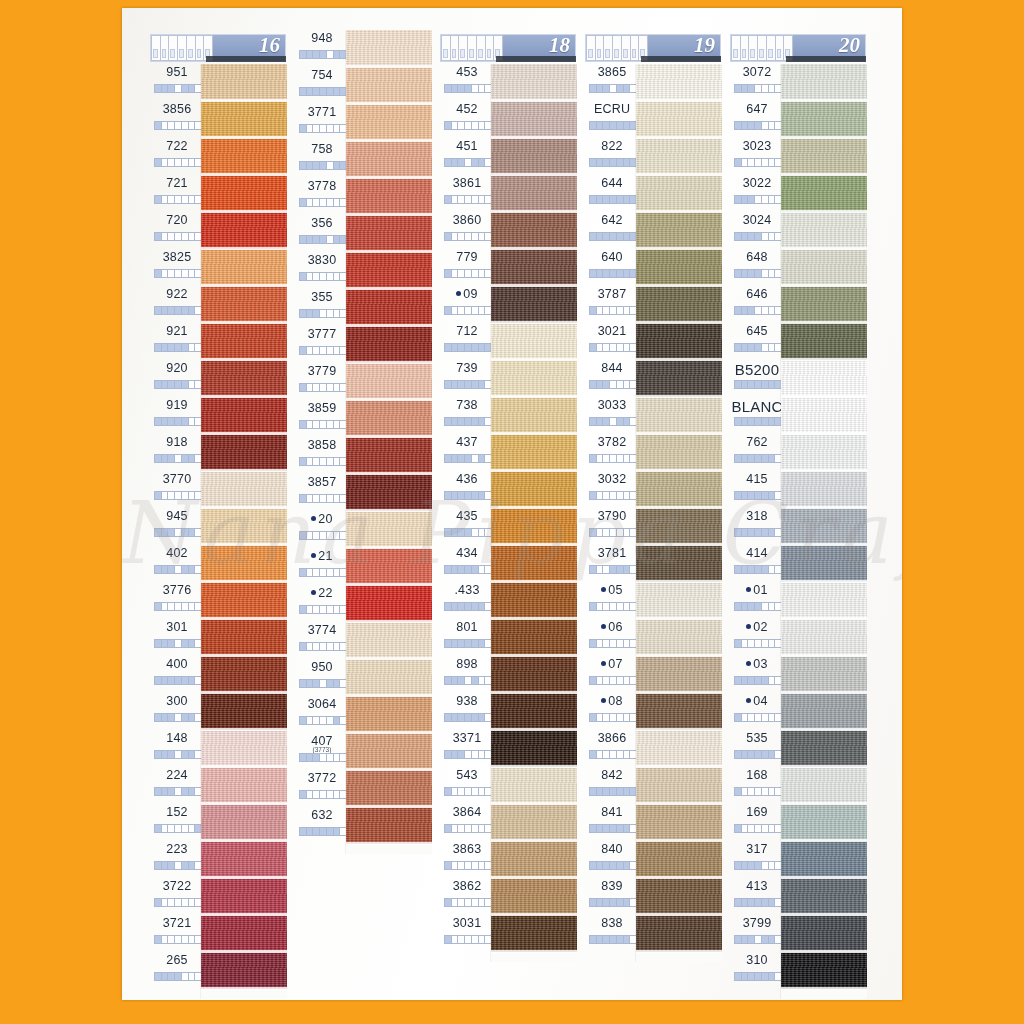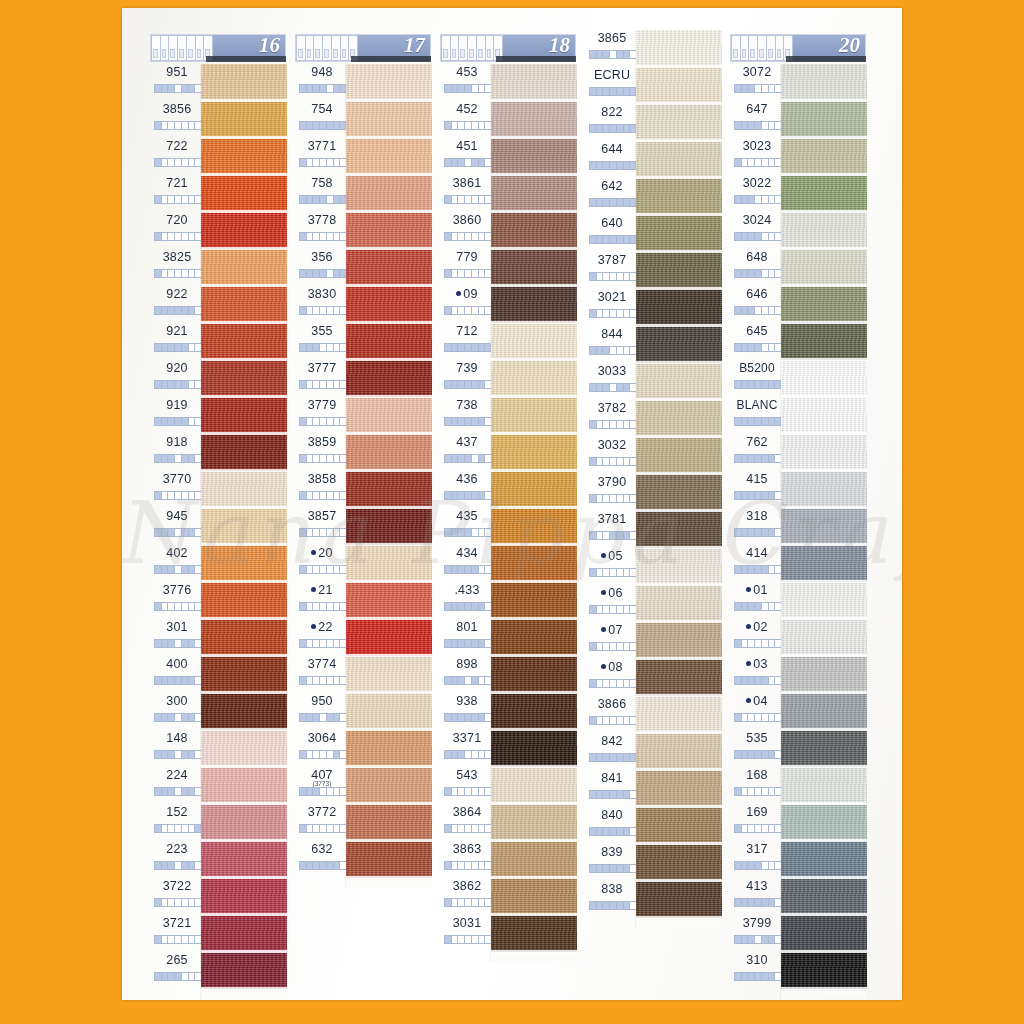--- a/index.html
+++ b/index.html
@@ -139,21 +139,21 @@
   .lab .code{
     position:absolute;
     left:0;top:1px;
     width:54px;
     text-align:center;
     font-size:12.5px;
     color:#1e2b3d;
     letter-spacing:.2px;
     white-space:nowrap;
   }
-  .lab .code.small{font-size:12px;}
+  .lab .code.small{font-size:15px;}
   .lab .code .sub{
     display:block;
     font-size:6.5px;
     color:#4a5566;
     letter-spacing:0;
     margin-top:-2px;
   }
   .lab .code .dot{
     display:inline-block;
     width:5px;height:5px;
@@ -627,34 +627,20 @@
                 <div class="gap"></div>
               </div>
               <div class="sw" title="221" style="background: rgb(126, 28, 44);">
                 <div class="gap"></div>
               </div>
               <div class="sw-end"></div>
             </div>
           </div>
         </div>
         <div class="col" style="left: 145px;">
-          <div class="col-head">
-            <div class="head-bar"></div>
-            <div class="head-strip">
-              <i></i>
-              <i></i>
-              <i></i>
-              <i></i>
-              <i></i>
-              <i></i>
-              <i></i>
-            </div>
-            <div class="head-shadow"></div>
-            <div class="head-num">17</div>
-          </div>
           <div class="col-body" style="height: 828px;">
             <div class="labels">
               <div class="lab">
                 <div class="code">948</div>
                 <div class="ticks">
                   <b class="on"></b>
                   <b class="on"></b>
                   <b class="on"></b>
                   <b class="on"></b>
                   <b></b>
@@ -1363,20 +1349,34 @@
                 <div class="gap"></div>
               </div>
               <div class="sw" title="3031" style="background: rgb(76, 46, 22);">
                 <div class="gap"></div>
               </div>
               <div class="sw-end"></div>
             </div>
           </div>
         </div>
         <div class="col" style="left: 435px;">
+          <div class="col-head">
+            <div class="head-bar"></div>
+            <div class="head-strip">
+              <i></i>
+              <i></i>
+              <i></i>
+              <i></i>
+              <i></i>
+              <i></i>
+              <i></i>
+            </div>
+            <div class="head-shadow"></div>
+            <div class="head-num">19</div>
+          </div>
           <div class="col-body" style="height: 902px;">
             <div class="labels">
               <div class="lab">
                 <div class="code">3865</div>
                 <div class="ticks">
                   <b class="on"></b>
                   <b class="on"></b>
                   <b class="on"></b>
                   <b></b>
                   <b class="on"></b>

